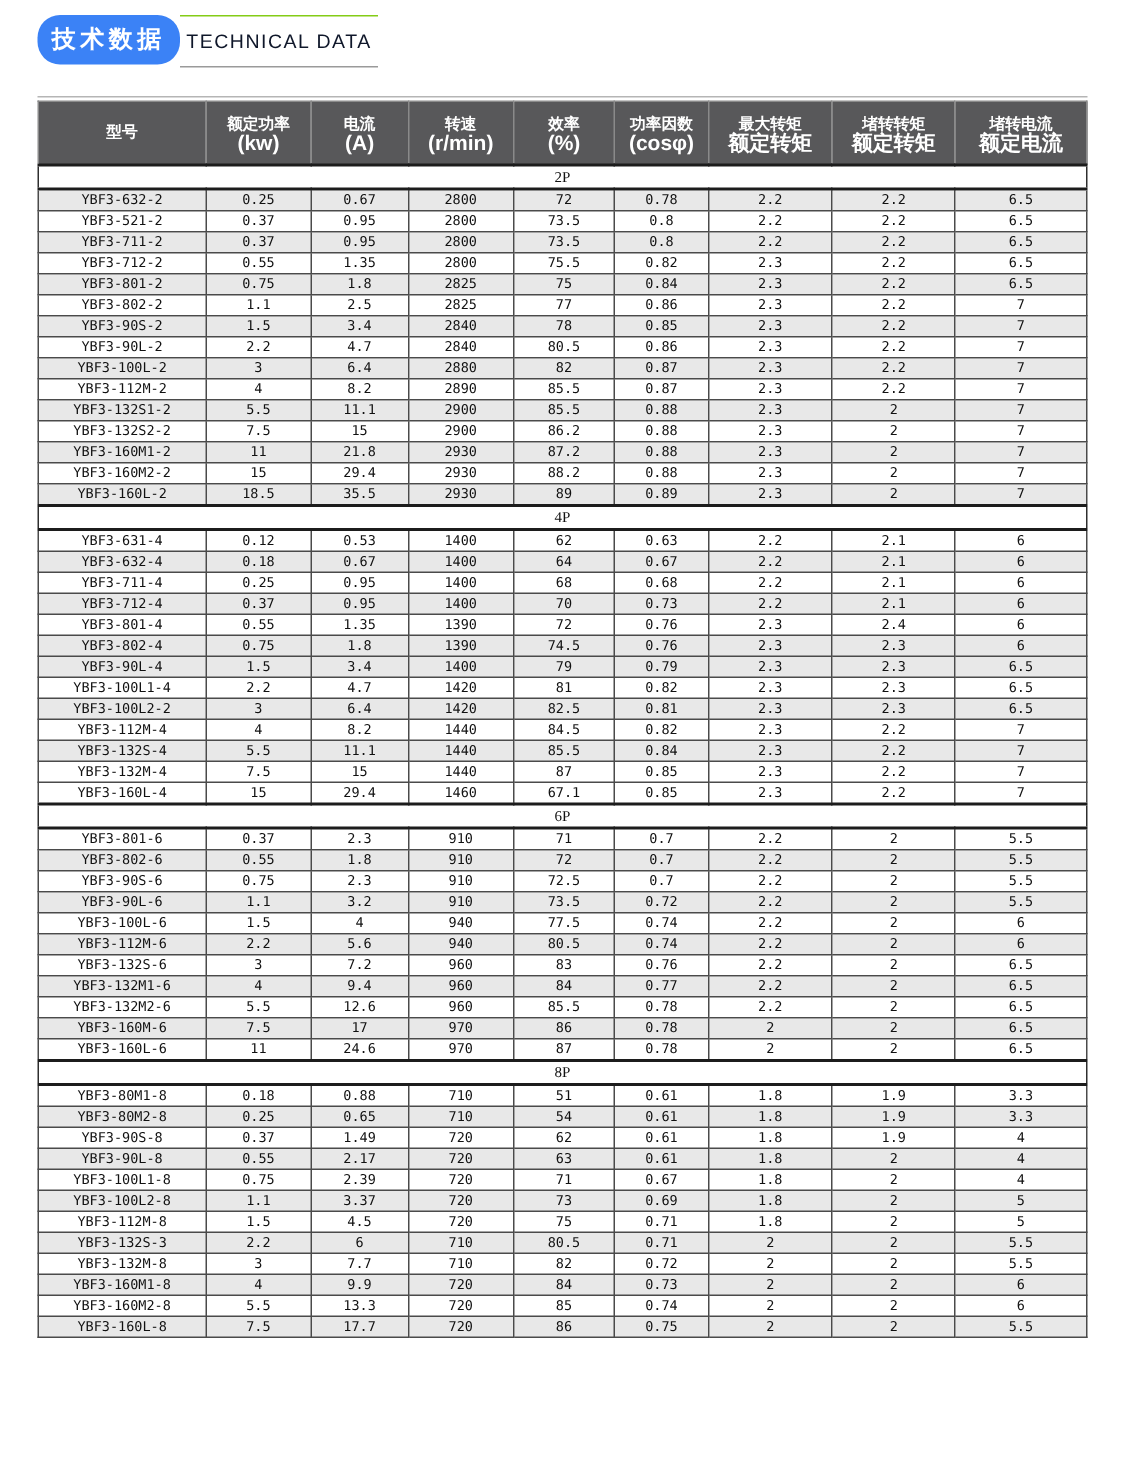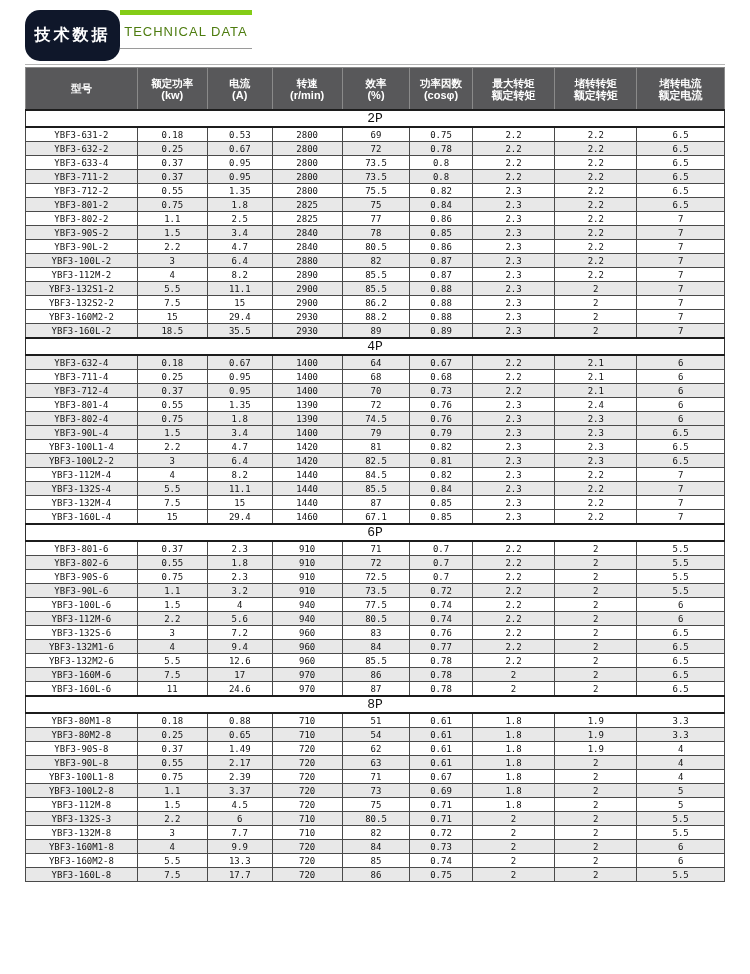--- a/index.html
+++ b/index.html
@@ -3,53 +3,53 @@
 <meta charset="utf-8">
 <style>
   html,body{margin:0;padding:0;}
   body{
     width:750px;height:974px;position:relative;background:#ffffff;
     font-family:"Liberation Sans","DejaVu Sans",sans-serif;
     -webkit-font-smoothing:antialiased;
   }
   
   .title-box{
-    position:absolute;left:25px;top:10px;width:95px;height:51px;
-    background:#0f172a;color:#ffffff;display:flex;align-items:center;justify-content:center;
+    position:absolute;left:25px;top:10px;width:95px;height:33px;
+    background:#3b82f6;color:#ffffff;display:flex;align-items:center;justify-content:center;
     font-size:16px;letter-spacing:3px;font-weight:bold;border-radius:15px;
   }
   .title-en{
     position:absolute;left:120px;top:10px;width:132px;height:33px;
-    border-top:5px solid #84cc16;border-bottom:1px solid #9a9a9a;
+    border-top:1px solid #84cc16;border-bottom:1px solid #9a9a9a;
     display:flex;align-items:center;justify-content:center;
-    color:#4d7c0f;font-size:13px;letter-spacing:1px;
+    color:#0f172a;font-size:13px;letter-spacing:1px;
   }
   
   .table-topline{
     position:absolute;left:25px;top:64px;width:700px;height:0;
     border-top:1px solid #b5b5b5;
   }
   
   .table-wrap{position:absolute;left:25px;top:67px;width:700px;}
   table{
     width:100%;border-collapse:collapse;table-layout:fixed;
     border:1px solid #2e2e2e;
   }
   thead th{
     background:#58585a;color:#ffffff;font-weight:bold;
     border:1px solid #8a8a8a;height:41px;padding:0;
     font-size:10.5px;line-height:13px;vertical-align:middle;
   }
-  thead th .sub{display:block;font-size:11px;line-height:11px;}
+  thead th .sub{display:block;font-size:14px;line-height:11px;}
   tr.section-row td{
     background:#ffffff;color:#111111;text-align:center;
     border-top:2px solid #1c1c1c;border-bottom:2px solid #1c1c1c;
     border-left:1px solid #2e2e2e;border-right:1px solid #2e2e2e;
-    height:14px;font-size:13px;padding:0;
-    font-family:Liberation Mono, monospace;
+    height:14px;font-size:10px;padding:0;
+    font-family:Liberation Serif, serif;
   }
   tbody td{
     border:1px solid #4a4a4a;height:13px;padding:0;
     text-align:center;vertical-align:middle;
     font-size:9px;color:#111111;background:#ffffff;
     font-family:"DejaVu Sans Mono","Liberation Mono",monospace;
     white-space:nowrap;overflow:hidden;
   }
   tbody tr.alt td{background:#e8e8e8;}
 </style>
@@ -85,44 +85,33 @@
           <th>最大转矩<span class="sub">额定转矩</span></th>
           <th>堵转转矩<span class="sub">额定转矩</span></th>
           <th>堵转电流<span class="sub">额定电流</span></th>
         </tr>
     </thead>
 
   <tbody>
         <tr class="section-row">
           <td colspan="9">2P</td>
         </tr>
-        <tr>
-          <td>YBF3-631-2</td>
-          <td>0.18</td>
-          <td>0.53</td>
-          <td>2800</td>
-          <td>69</td>
-          <td>0.75</td>
-          <td>2.2</td>
-          <td>2.2</td>
-          <td>6.5</td>
-        </tr>
         <tr class="alt">
           <td>YBF3-632-2</td>
           <td>0.25</td>
           <td>0.67</td>
           <td>2800</td>
           <td>72</td>
           <td>0.78</td>
           <td>2.2</td>
           <td>2.2</td>
           <td>6.5</td>
         </tr>
         <tr>
-          <td>YBF3-633-4</td>
+          <td>YBF3-521-2</td>
           <td>0.37</td>
           <td>0.95</td>
           <td>2800</td>
           <td>73.5</td>
           <td>0.8</td>
           <td>2.2</td>
           <td>2.2</td>
           <td>6.5</td>
         </tr>
         <tr class="alt">
@@ -228,20 +217,31 @@
           <td>YBF3-132S2-2</td>
           <td>7.5</td>
           <td>15</td>
           <td>2900</td>
           <td>86.2</td>
           <td>0.88</td>
           <td>2.3</td>
           <td>2</td>
           <td>7</td>
         </tr>
+        <tr class="alt">
+          <td>YBF3-160M1-2</td>
+          <td>11</td>
+          <td>21.8</td>
+          <td>2930</td>
+          <td>87.2</td>
+          <td>0.88</td>
+          <td>2.3</td>
+          <td>2</td>
+          <td>7</td>
+        </tr>
         <tr>
           <td>YBF3-160M2-2</td>
           <td>15</td>
           <td>29.4</td>
           <td>2930</td>
           <td>88.2</td>
           <td>0.88</td>
           <td>2.3</td>
           <td>2</td>
           <td>7</td>
@@ -255,20 +255,31 @@
           <td>0.89</td>
           <td>2.3</td>
           <td>2</td>
           <td>7</td>
         </tr>
       </tbody>
       <tbody>
         <tr class="section-row">
           <td colspan="9">4P</td>
         </tr>
+        <tr>
+          <td>YBF3-631-4</td>
+          <td>0.12</td>
+          <td>0.53</td>
+          <td>1400</td>
+          <td>62</td>
+          <td>0.63</td>
+          <td>2.2</td>
+          <td>2.1</td>
+          <td>6</td>
+        </tr>
         <tr class="alt">
           <td>YBF3-632-4</td>
           <td>0.18</td>
           <td>0.67</td>
           <td>1400</td>
           <td>64</td>
           <td>0.67</td>
           <td>2.2</td>
           <td>2.1</td>
           <td>6</td>

